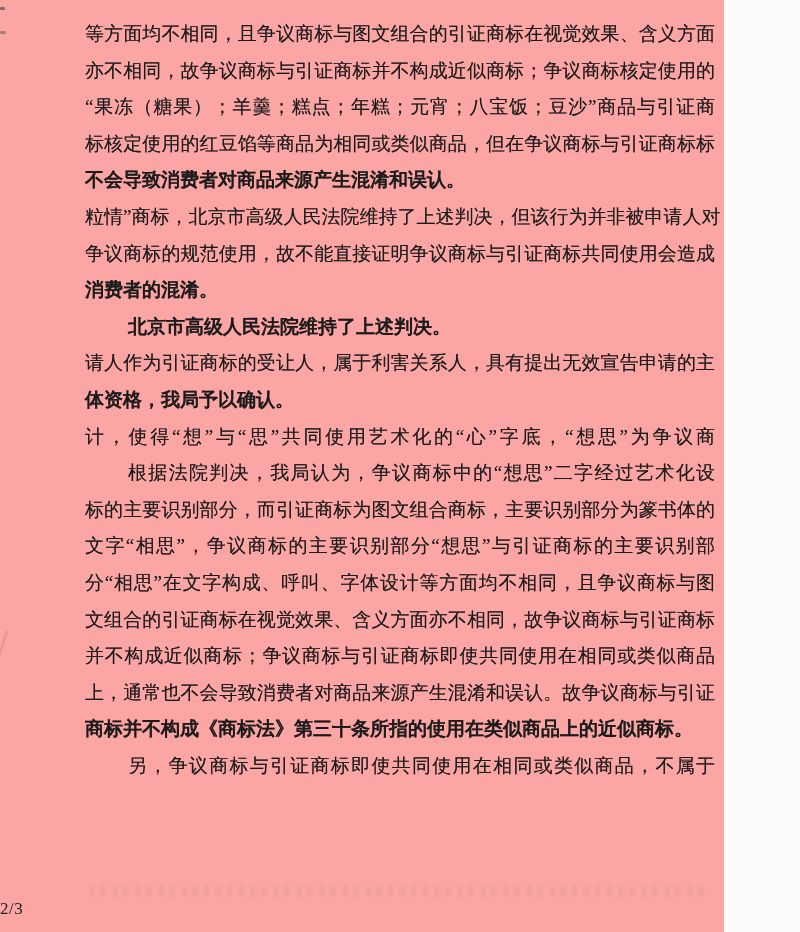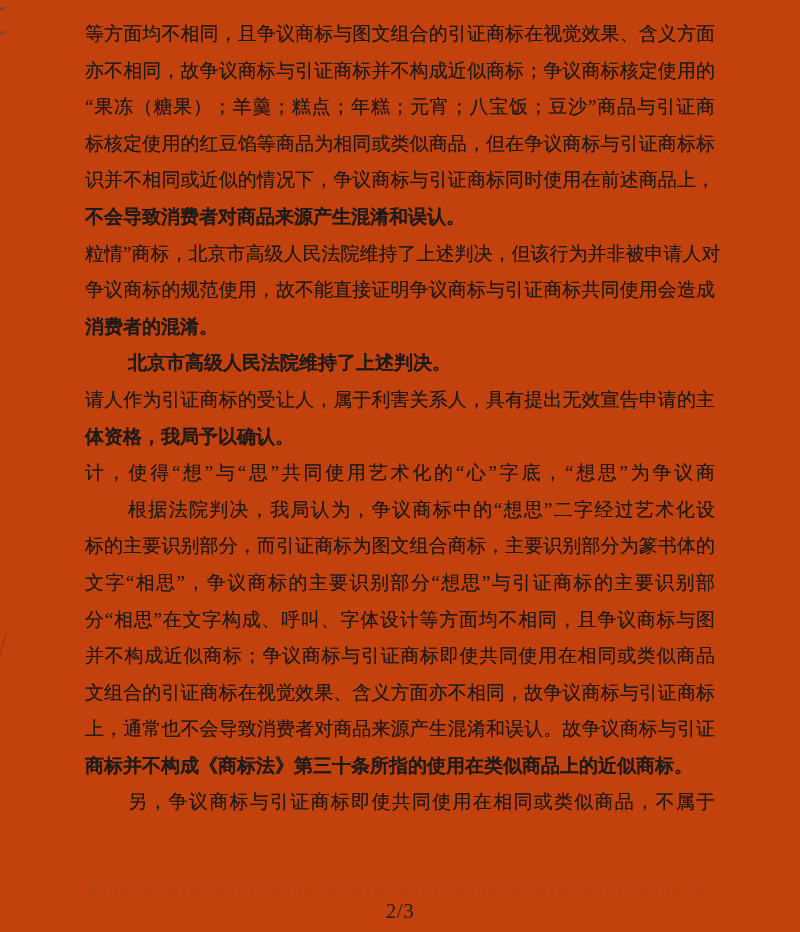--- a/index.html
+++ b/index.html
@@ -5,23 +5,23 @@
   html, body {
     margin: 0;
     padding: 0;
     width: 800px;
     height: 932px;
     background: #fcfcfb;
     overflow: hidden;
   }
   .page {
     position: relative;
-    width: 800px;
+    width: 724px;
     height: 932px;
-    background: #c2410c;
+    background: #fca5a5;
     font-family: "Liberation Serif", "DejaVu Serif", serif;
     color: #1b1b1b;
   }
   .doc {
     position: absolute;
     left: 85px;
     top: 16px;
     width: 630px;
   }
   .line {
@@ -52,22 +52,22 @@
       rgba(70,70,70,0.07) 10px 16px, rgba(0,0,0,0) 16px 23px);
     filter: blur(1.6px);
     opacity: 0.85;
     border-radius: 2px;
   }
   .footer {
     position: absolute;
     left: 0;
     top: 899px;
     width: 800px;
-    text-align: center;
-    font-size: 21px;
+    text-align: left;
+    font-size: 17px;
     letter-spacing: 0.5px;
     color: #222;
   }
   .artifact {
     position: absolute;
     background: #4a4a4a;
   }
   .a1 { left: 0; top: 7px;  width: 5px; height: 3px; opacity: 0.65; border-radius: 1px; }
   .a2 { left: 0; top: 31px; width: 6px; height: 3px; opacity: 0.45; border-radius: 1px; }
   .a3 {
@@ -79,35 +79,34 @@
 </style>
 </head>
 <body>
 
 <div class="page">
   <div class="doc" id="doc">
       <div class="line">等方面均不相同，且争议商标与图文组合的引证商标在视觉效果、含义方面</div>
       <div class="line">亦不相同，故争议商标与引证商标并不构成近似商标；争议商标核定使用的</div>
       <div class="line">“果冻（糖果）；羊羹；糕点；年糕；元宵；八宝饭；豆沙”商品与引证商</div>
       <div class="line">标核定使用的红豆馅等商品为相同或类似商品，但在争议商标与引证商标标</div>
-      <div class="line">识并不相同或近似的情况下，争议商标与引证商标同时使用在前述商品上，</div>
       <div class="line endline">不会导致消费者对商品来源产生混淆和误认。</div>
       <div class="line">粒情”商标，北京市高级人民法院维持了上述判决，但该行为并非被申请人对</div>
       <div class="line">争议商标的规范使用，故不能直接证明争议商标与引证商标共同使用会造成</div>
       <div class="line endline">消费者的混淆。</div>
       <div class="line indent endline">北京市高级人民法院维持了上述判决。</div>
       <div class="line">请人作为引证商标的受让人，属于利害关系人，具有提出无效宣告申请的主</div>
       <div class="line endline">体资格，我局予以确认。</div>
       <div class="line">计，使得“想”与“思”共同使用艺术化的“心”字底，“想思”为争议商</div>
       <div class="line indent">根据法院判决，我局认为，争议商标中的“想思”二字经过艺术化设</div>
       <div class="line">标的主要识别部分，而引证商标为图文组合商标，主要识别部分为篆书体的</div>
       <div class="line">文字“相思”，争议商标的主要识别部分“想思”与引证商标的主要识别部</div>
       <div class="line">分“相思”在文字构成、呼叫、字体设计等方面均不相同，且争议商标与图</div>
+      <div class="line">文组合的引证商标在视觉效果、含义方面亦不相同，故争议商标与引证商标</div>
       <div class="line">并不构成近似商标；争议商标与引证商标即使共同使用在相同或类似商品</div>
-      <div class="line">文组合的引证商标在视觉效果、含义方面亦不相同，故争议商标与引证商标</div>
       <div class="line">上，通常也不会导致消费者对商品来源产生混淆和误认。故争议商标与引证</div>
       <div class="line endline">商标并不构成《商标法》第三十条所指的使用在类似商品上的近似商标。</div>
       <div class="line indent">另，争议商标与引证商标即使共同使用在相同或类似商品，不属于</div>
     </div>
   <div class="ghost"></div>
   <div class="footer">2/3</div>
   <div class="artifact a1"></div>
   <div class="artifact a2"></div>
   <div class="artifact a3"></div>
 </div>

